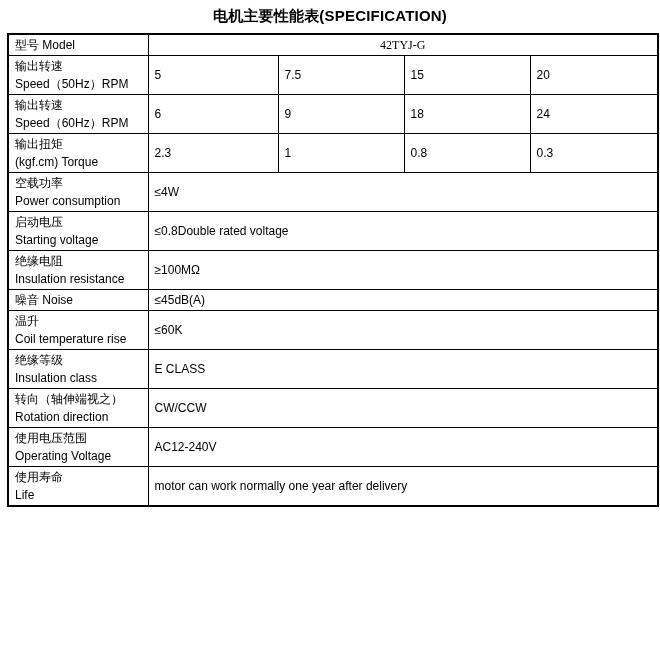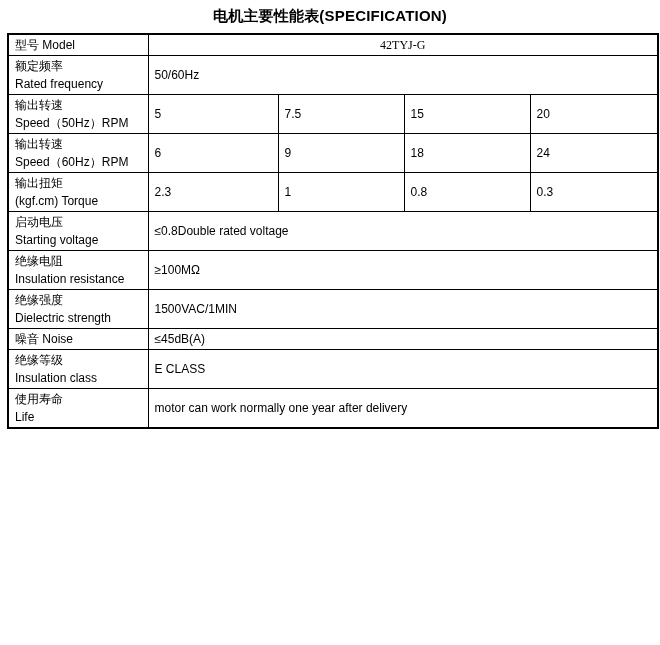--- a/index.html
+++ b/index.html
@@ -75,27 +75,20 @@
     <tbody>
 
       <tr class="single">
         <td class="label">
           <div>型号 Model</div>
         </td>
         <td class="val center" colspan="4">42TYJ-G</td>
       </tr>
 
 
-      <tr class="double">
-        <td class="label">
-          <div>额定频率</div>
-          <div>Rated frequency</div>
-        </td>
-        <td class="val" colspan="4">50/60Hz</td>
-      </tr>
 
       <tr class="double">
         <td class="label">
           <div>输出转速</div>
           <div>Speed（50Hz）RPM</div>
         </td>
         <td class="val">5</td>
         <td class="val">7.5</td>
         <td class="val">15</td>
         <td class="val">20</td>
@@ -116,62 +109,83 @@
         <td class="label">
           <div>输出扭矩</div>
           <div>(kgf.cm) Torque</div>
         </td>
         <td class="val">2.3</td>
         <td class="val">1</td>
         <td class="val">0.8</td>
         <td class="val">0.3</td>
       </tr>
 
+      <tr class="double">
+        <td class="label">
+          <div>空载功率</div>
+          <div>Power consumption</div>
+        </td>
+        <td class="val" colspan="4">≤4W</td>
+      </tr>
 
       <tr class="double">
         <td class="label">
           <div>启动电压</div>
           <div>Starting voltage</div>
         </td>
         <td class="val" colspan="4">≤0.8Double rated voltage</td>
       </tr>
 
       <tr class="double">
         <td class="label">
           <div>绝缘电阻</div>
           <div>Insulation resistance</div>
         </td>
         <td class="val" colspan="4">≥100MΩ</td>
       </tr>
 
-      <tr class="double">
-        <td class="label">
-          <div>绝缘强度</div>
-          <div>Dielectric strength</div>
-        </td>
-        <td class="val" colspan="4">1500VAC/1MIN</td>
-      </tr>
 
       <tr class="single">
         <td class="label">
           <div>噪音 Noise</div>
         </td>
         <td class="val" colspan="4">≤45dB(A)</td>
       </tr>
 
+      <tr class="double">
+        <td class="label">
+          <div>温升</div>
+          <div>Coil temperature rise</div>
+        </td>
+        <td class="val" colspan="4">≤60K</td>
+      </tr>
 
       <tr class="double">
         <td class="label">
           <div>绝缘等级</div>
           <div>Insulation class</div>
         </td>
         <td class="val" colspan="4">E CLASS</td>
       </tr>
 
+      <tr class="double">
+        <td class="label">
+          <div>转向（轴伸端视之）</div>
+          <div>Rotation direction</div>
+        </td>
+        <td class="val" colspan="4">CW/CCW</td>
+      </tr>
 
+      <tr class="double">
+        <td class="label">
+          <div>使用电压范围</div>
+          <div>Operating Voltage</div>
+        </td>
+        <td class="val" colspan="4">AC12-240V</td>
+      </tr>
 
 
       <tr class="double">
         <td class="label">
           <div>使用寿命</div>
           <div>Life</div>
         </td>
         <td class="val" colspan="4">motor can work normally one year after delivery</td>
       </tr>
 

